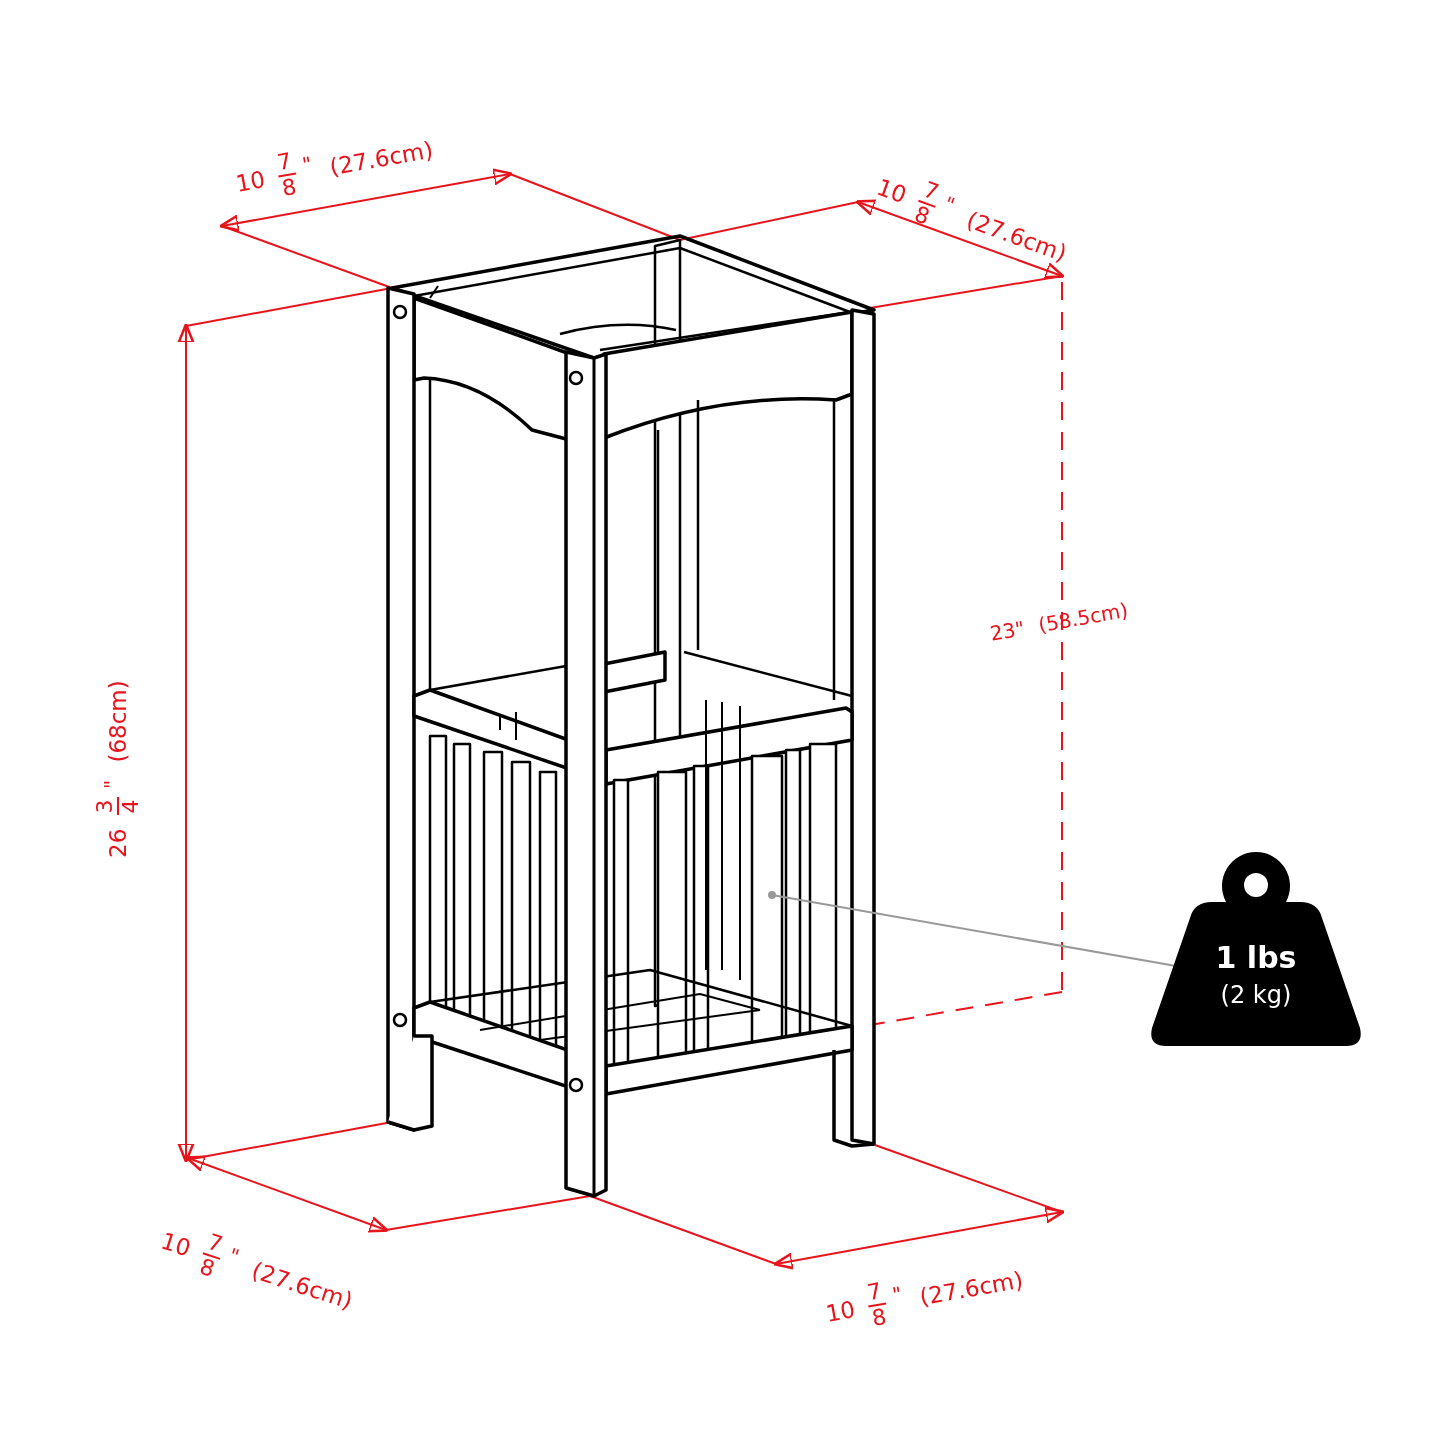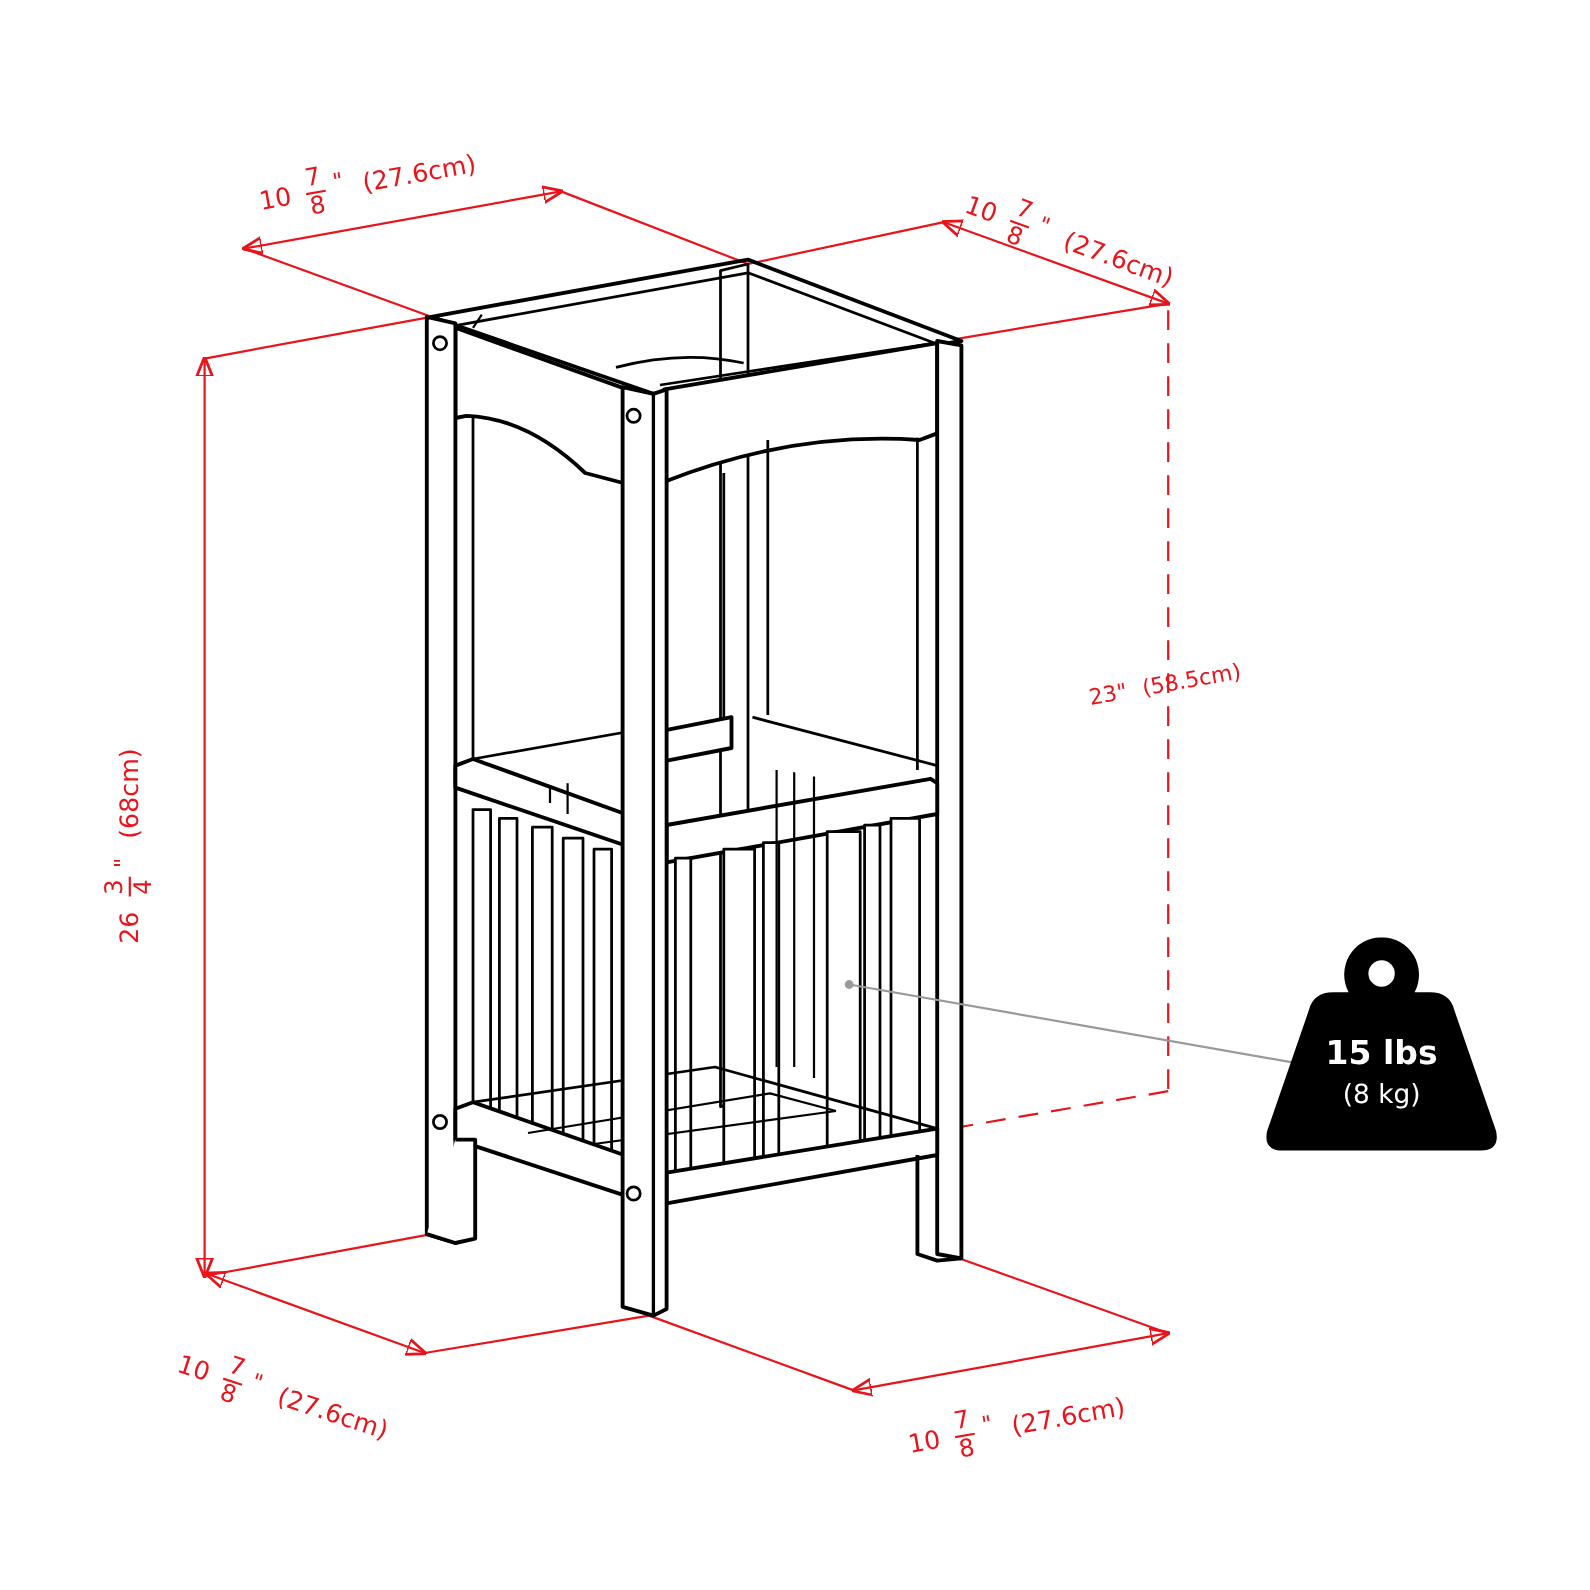--- a/index.html
+++ b/index.html
@@ -189,15 +189,15 @@
     </span>
   <span class="inch">"</span>
   <span class="metric">(27.6cm)</span>
 </div>
 
 <svg class="weight-badge" viewBox="0 0 212 198" xmlns="http://www.w3.org/2000/svg">
   <path d="M106 0 A34 34 0 0 1 136 50 L150 50 Q168 50 172 66 L210 176 Q214 194 196 194 L16 194 Q-2 194 2 176 L40 66 Q44 50 62 50 L76 50 A34 34 0 0 1 106 0 Z" fill="#000"></path>
   <circle cx="106" cy="33" r="12" fill="#fff"></circle>
 </svg>
 <div class="weight-text">
-  <span class="weight-lbs">15 lbs</span>
-  <span class="weight-kg">(8 kg)</span>
+  <span class="weight-lbs">1 lbs</span>
+  <span class="weight-kg">(2 kg)</span>
 </div>
 
 </body></html>

